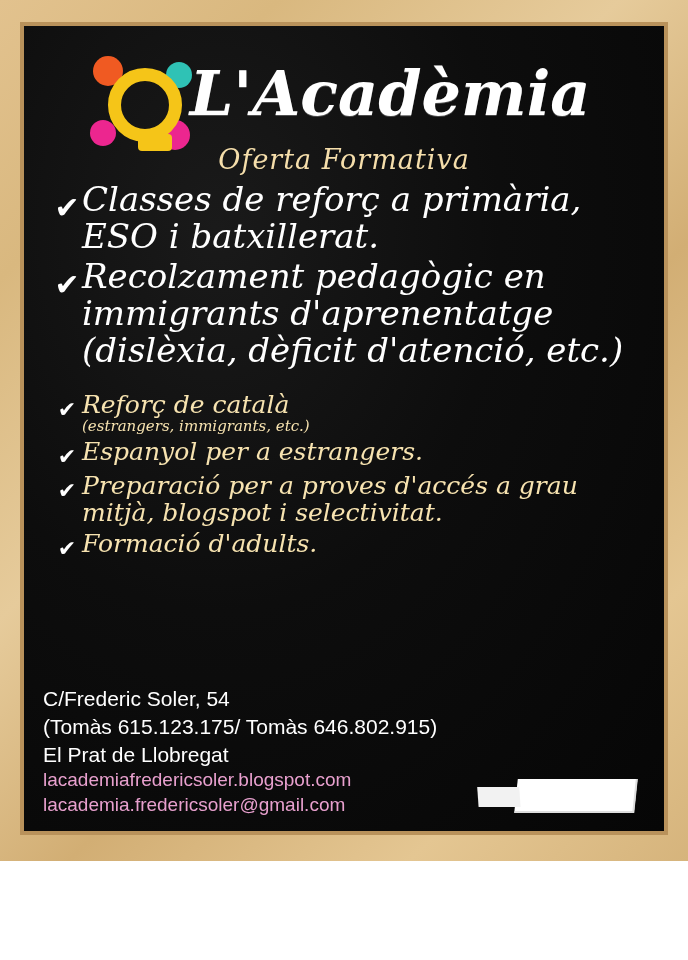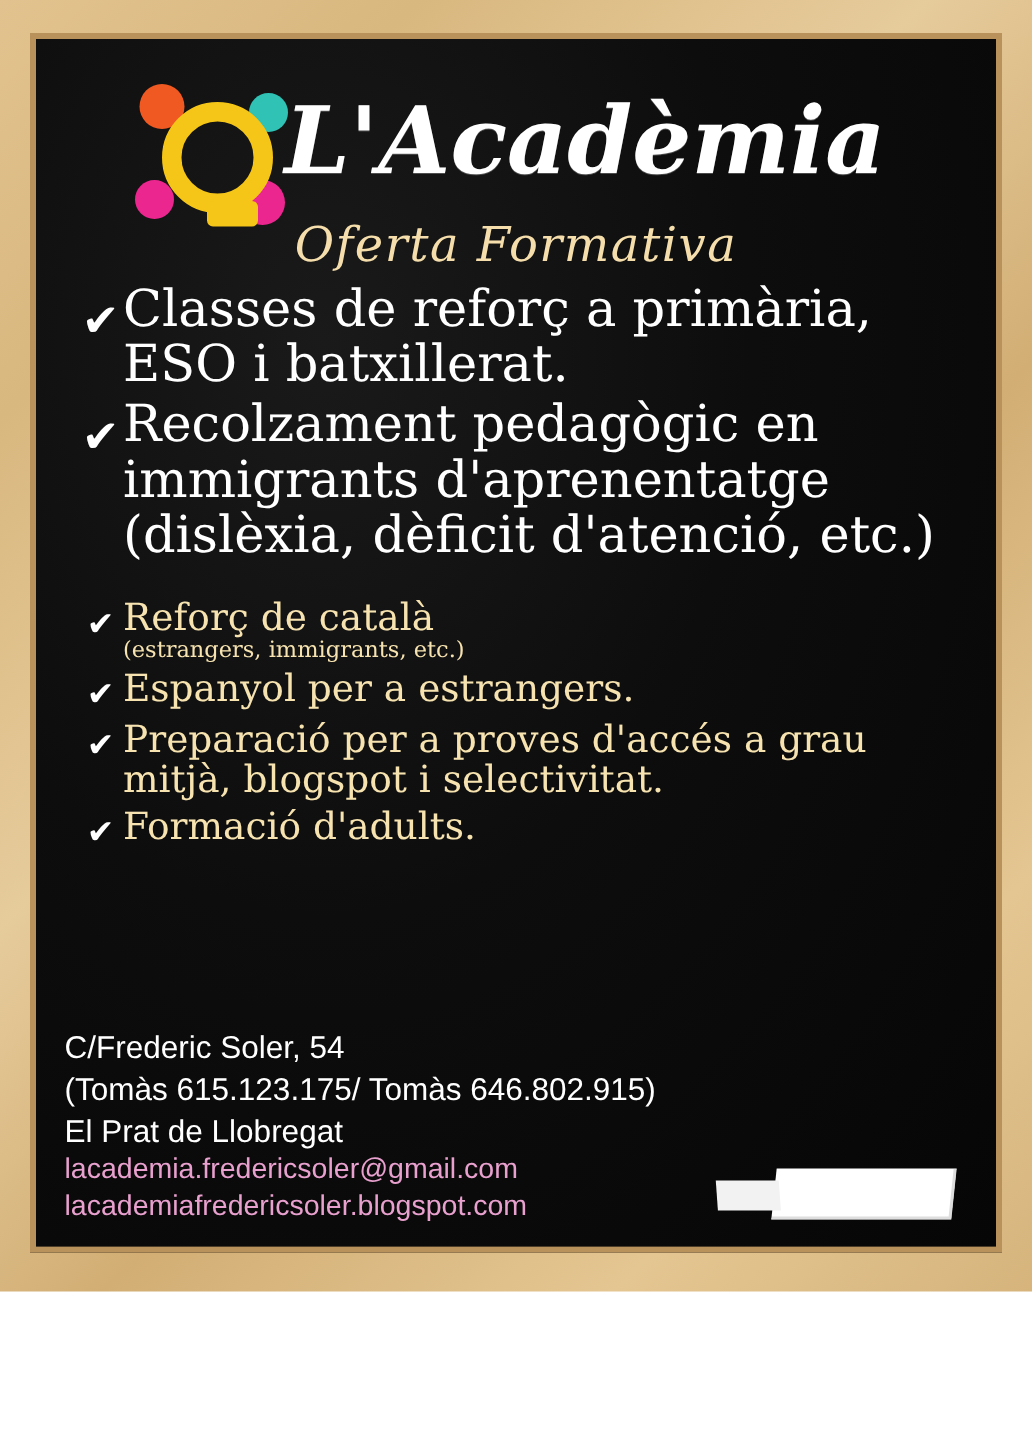--- a/index.html
+++ b/index.html
@@ -91,21 +91,21 @@
     color: #ffffff;
     letter-spacing: 0px;
     line-height: 1;
     text-shadow: 0 1px 0 rgba(255,255,255,0.25);
   }
 
   .subtitle {
     text-align: center;
     font-family: "DejaVu Serif", serif;
     font-style: italic;
-    font-size: 32px;
+    font-size: 27px;
     color: #f5deab;
     margin: -4px 0 6px 0;
     letter-spacing: 1px;
   }
 
   
   ul.offers {
     list-style: none;
     margin: 0;
     padding: 0 4px 0 10px;
@@ -119,20 +119,21 @@
     flex: 0 0 auto;
     width: 30px;
     text-align: center;
     font-family: "DejaVu Sans", sans-serif;
     line-height: 1;
     color: #ffffff;
   }
   .txt {
     flex: 1 1 auto;
     font-family: "DejaVu Serif", serif;
+    font-style: italic;
     line-height: 1.08;
   }
 
   
   li.big .check { font-size: 30px; padding-top: 12px; color: #ffffff; }
   li.big .txt   { font-size: 34px; color: #ffffff; }
 
   
   li.small .check { font-size: 22px; padding-top: 8px; color: #ffffff; }
   li.small .txt   { font-size: 25px; color: #f7e3b0; }
@@ -237,21 +238,21 @@
           <span class="check">✔</span>
           <span class="txt">Formació d'adults.</span>
         </li>
 
       </ul>
 
       <div class="contact">
         <div class="line">C/Frederic Soler, 54</div>
         <div class="line"> (Tomàs  615.123.175/ Tomàs 646.802.915)</div>
         <div class="line">El Prat de Llobregat</div>
+        <div class="link">lacademiafredericsoler.blogspot.com</div>
         <div class="link">lacademia.fredericsoler@gmail.com</div>
-        <div class="link">lacademiafredericsoler.blogspot.com</div>
       </div>
 
       <div class="eraser"></div>
 
     </div>
   </div>
 </div>
 
 </body></html>

